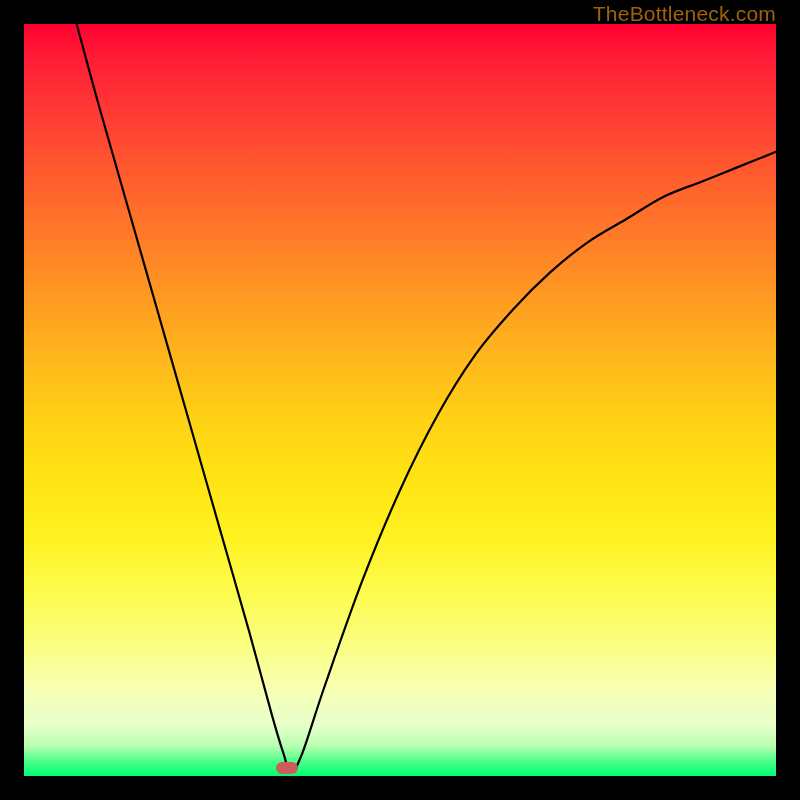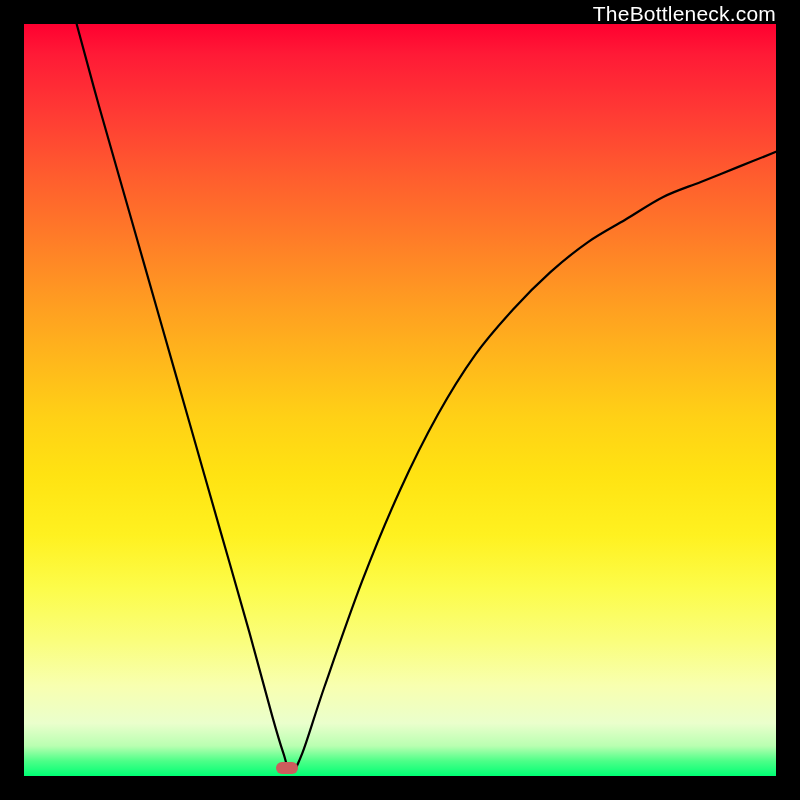--- a/index.html
+++ b/index.html
@@ -36,21 +36,21 @@
       #b9ffb1 96%,
       #4dff88 98%,
       #00ff74 100%
     );
     box-sizing: border-box;
   }
   .watermark {
     position: absolute;
     top: 2px;
     right: 24px;
-    color: #ffffff;
+    color: #a16207;
     font-size: 21px;
     font-weight: 400;
     letter-spacing: 0.2px;
     user-select: none;
   }
   svg.curve {
     position: absolute;
     left: 0;
     top: 0;
     width: 752px;

